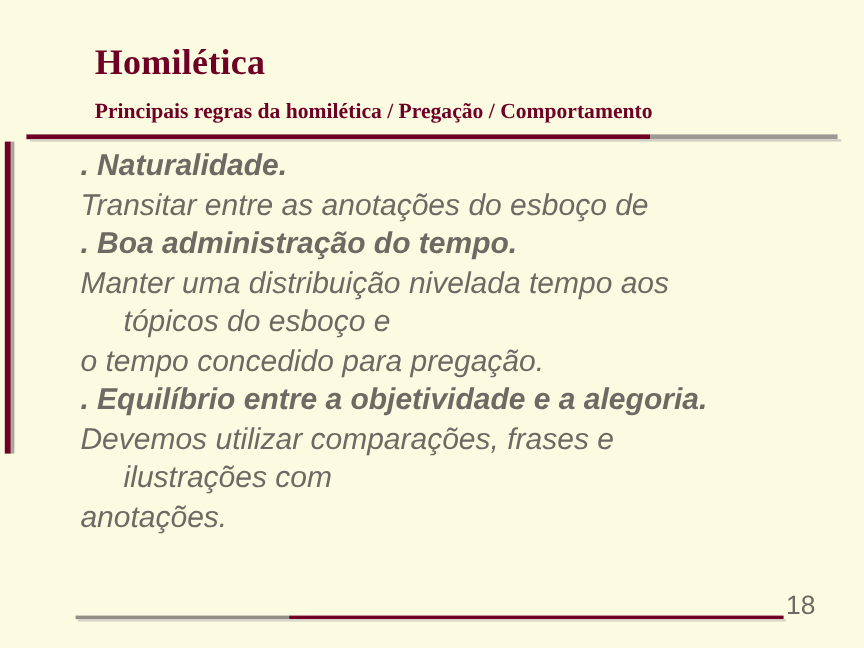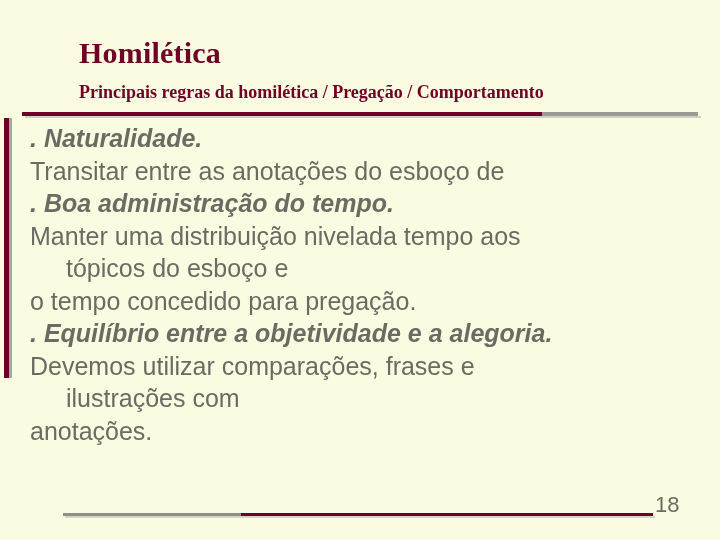--- a/index.html
+++ b/index.html
@@ -101,22 +101,24 @@
     position: absolute;
     left: 30px;
     top: 122px;
     width: 660px;
     color: #6b6b63;
     font-size: 25px;
     line-height: 1.30;
   }
   .line {
     white-space: pre-wrap;
+    margin-left: 37px;
   }
   .l-italic {
+    font-style: italic;
   }
   .l-bold-italic {
     font-weight: bold;
     font-style: italic;
   }
   .indent {
     padding-left: 36px;
   }
 
   

